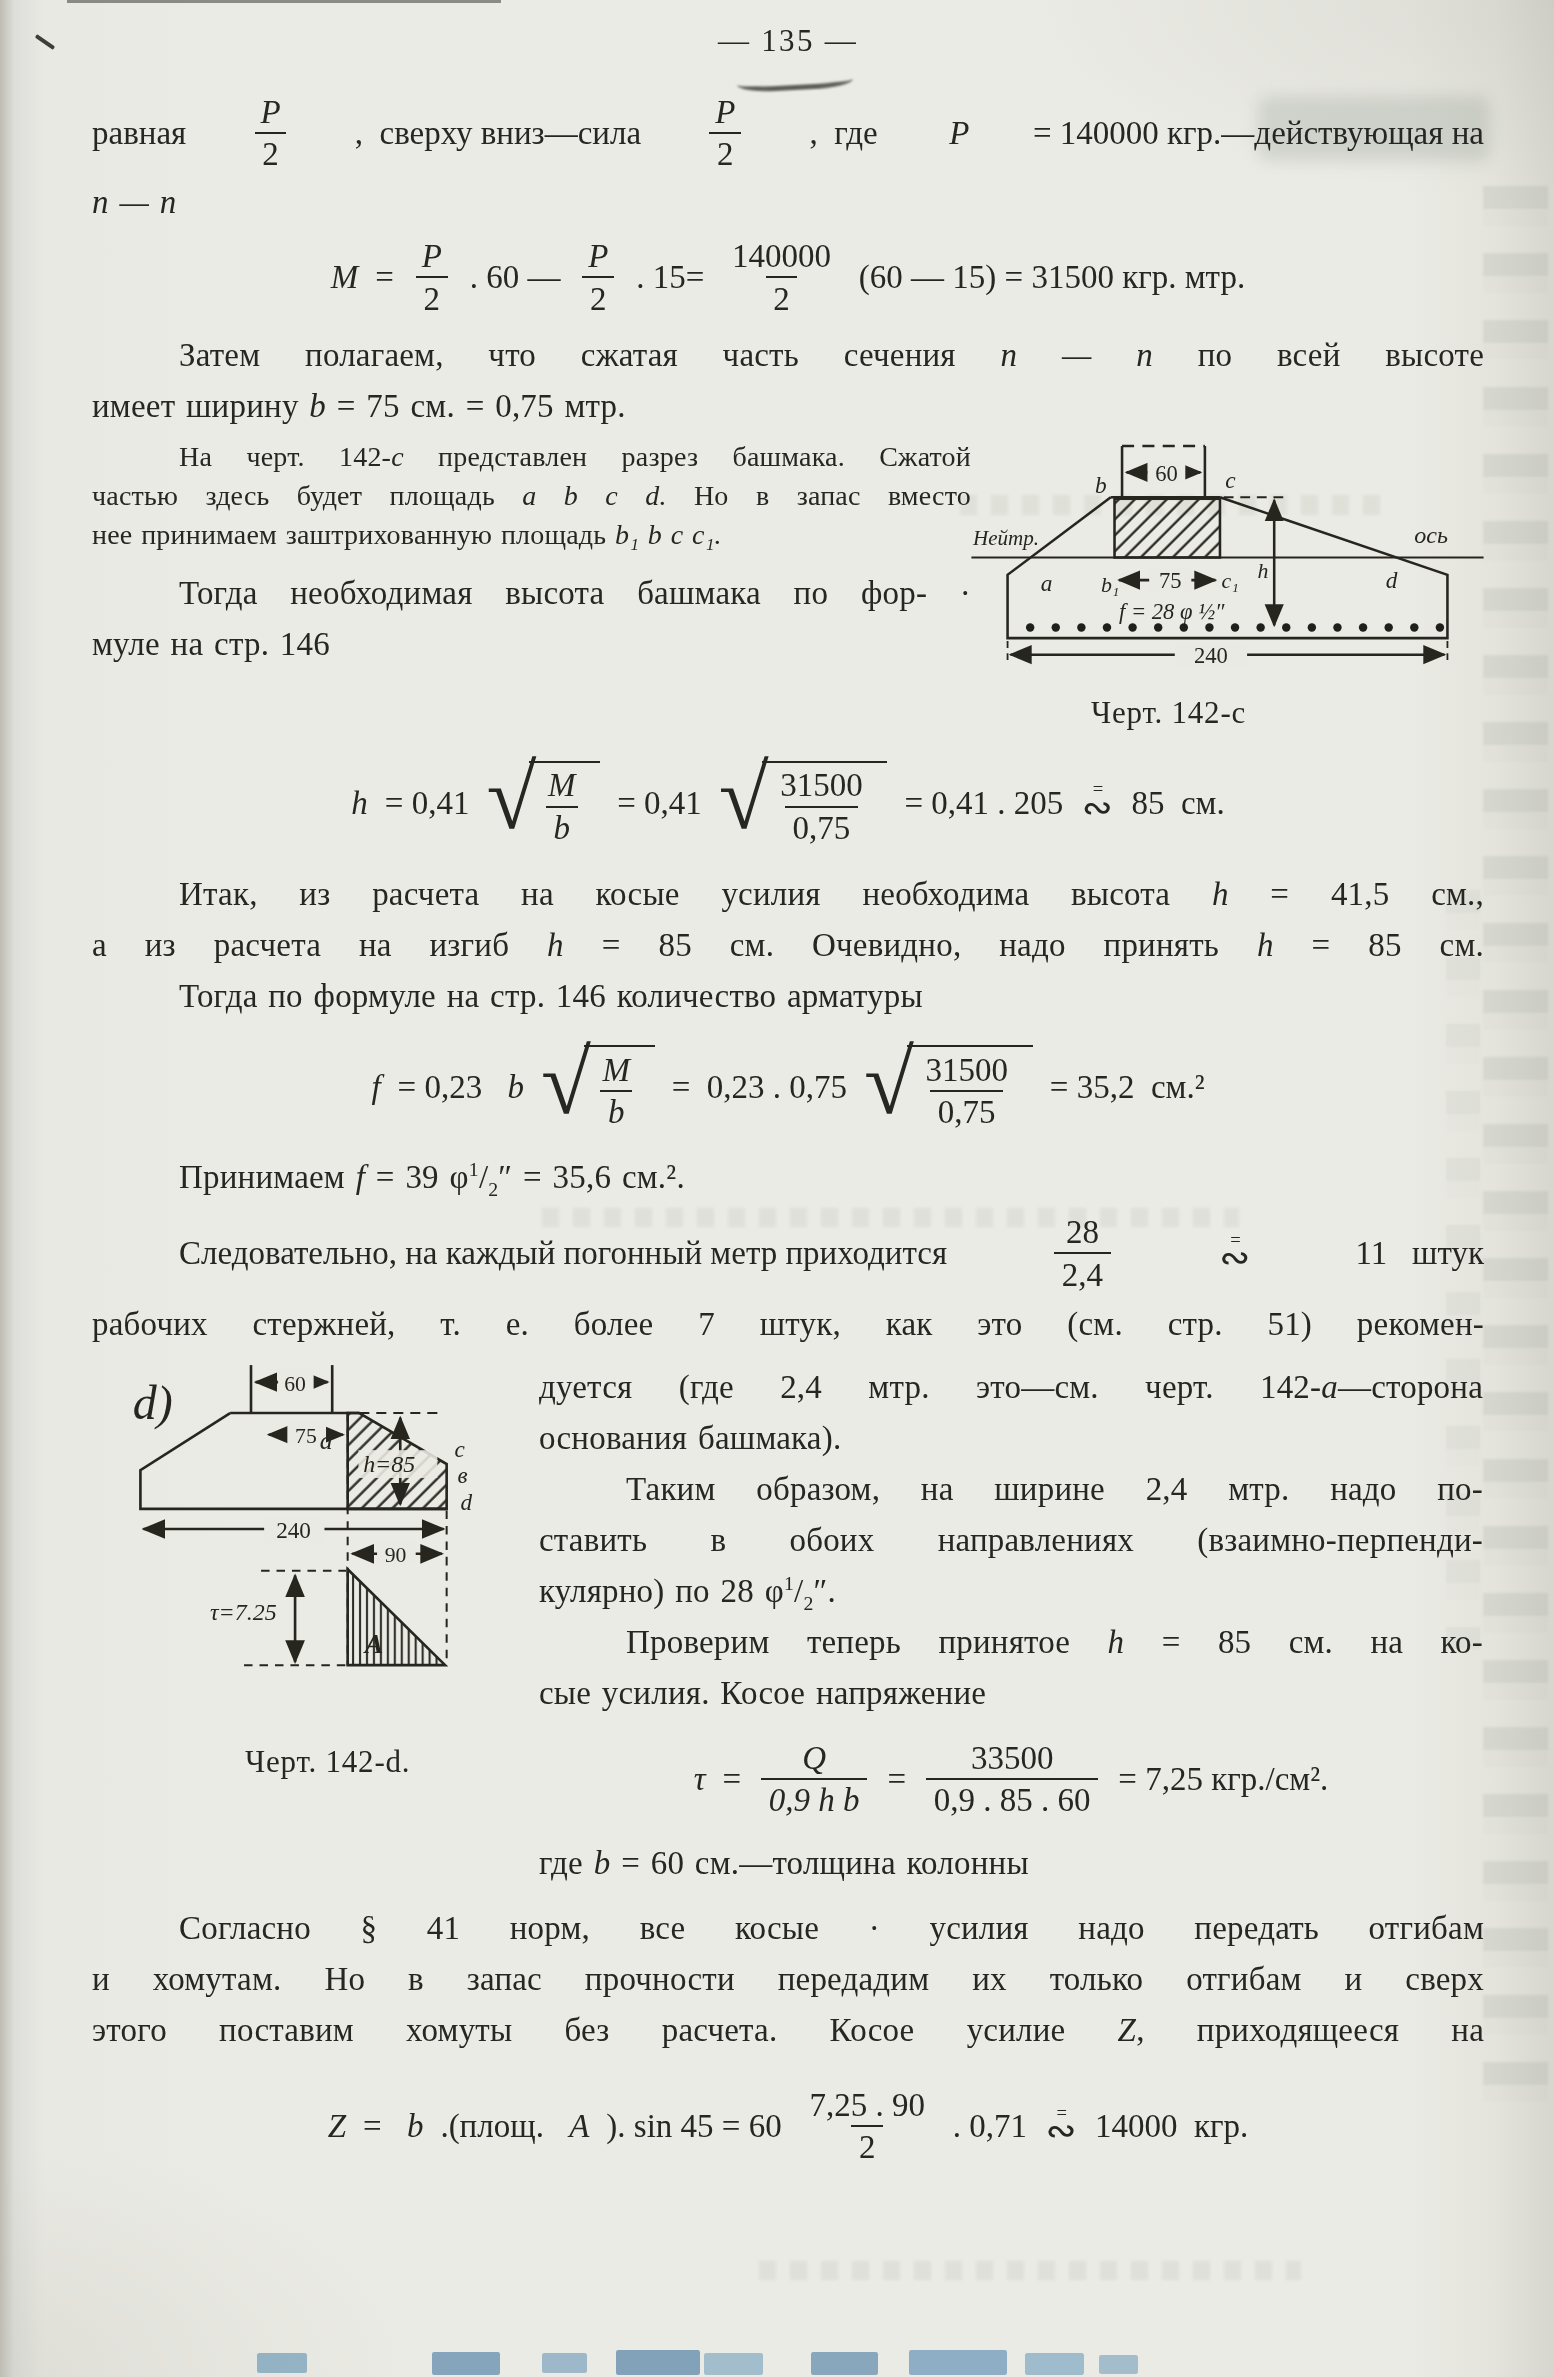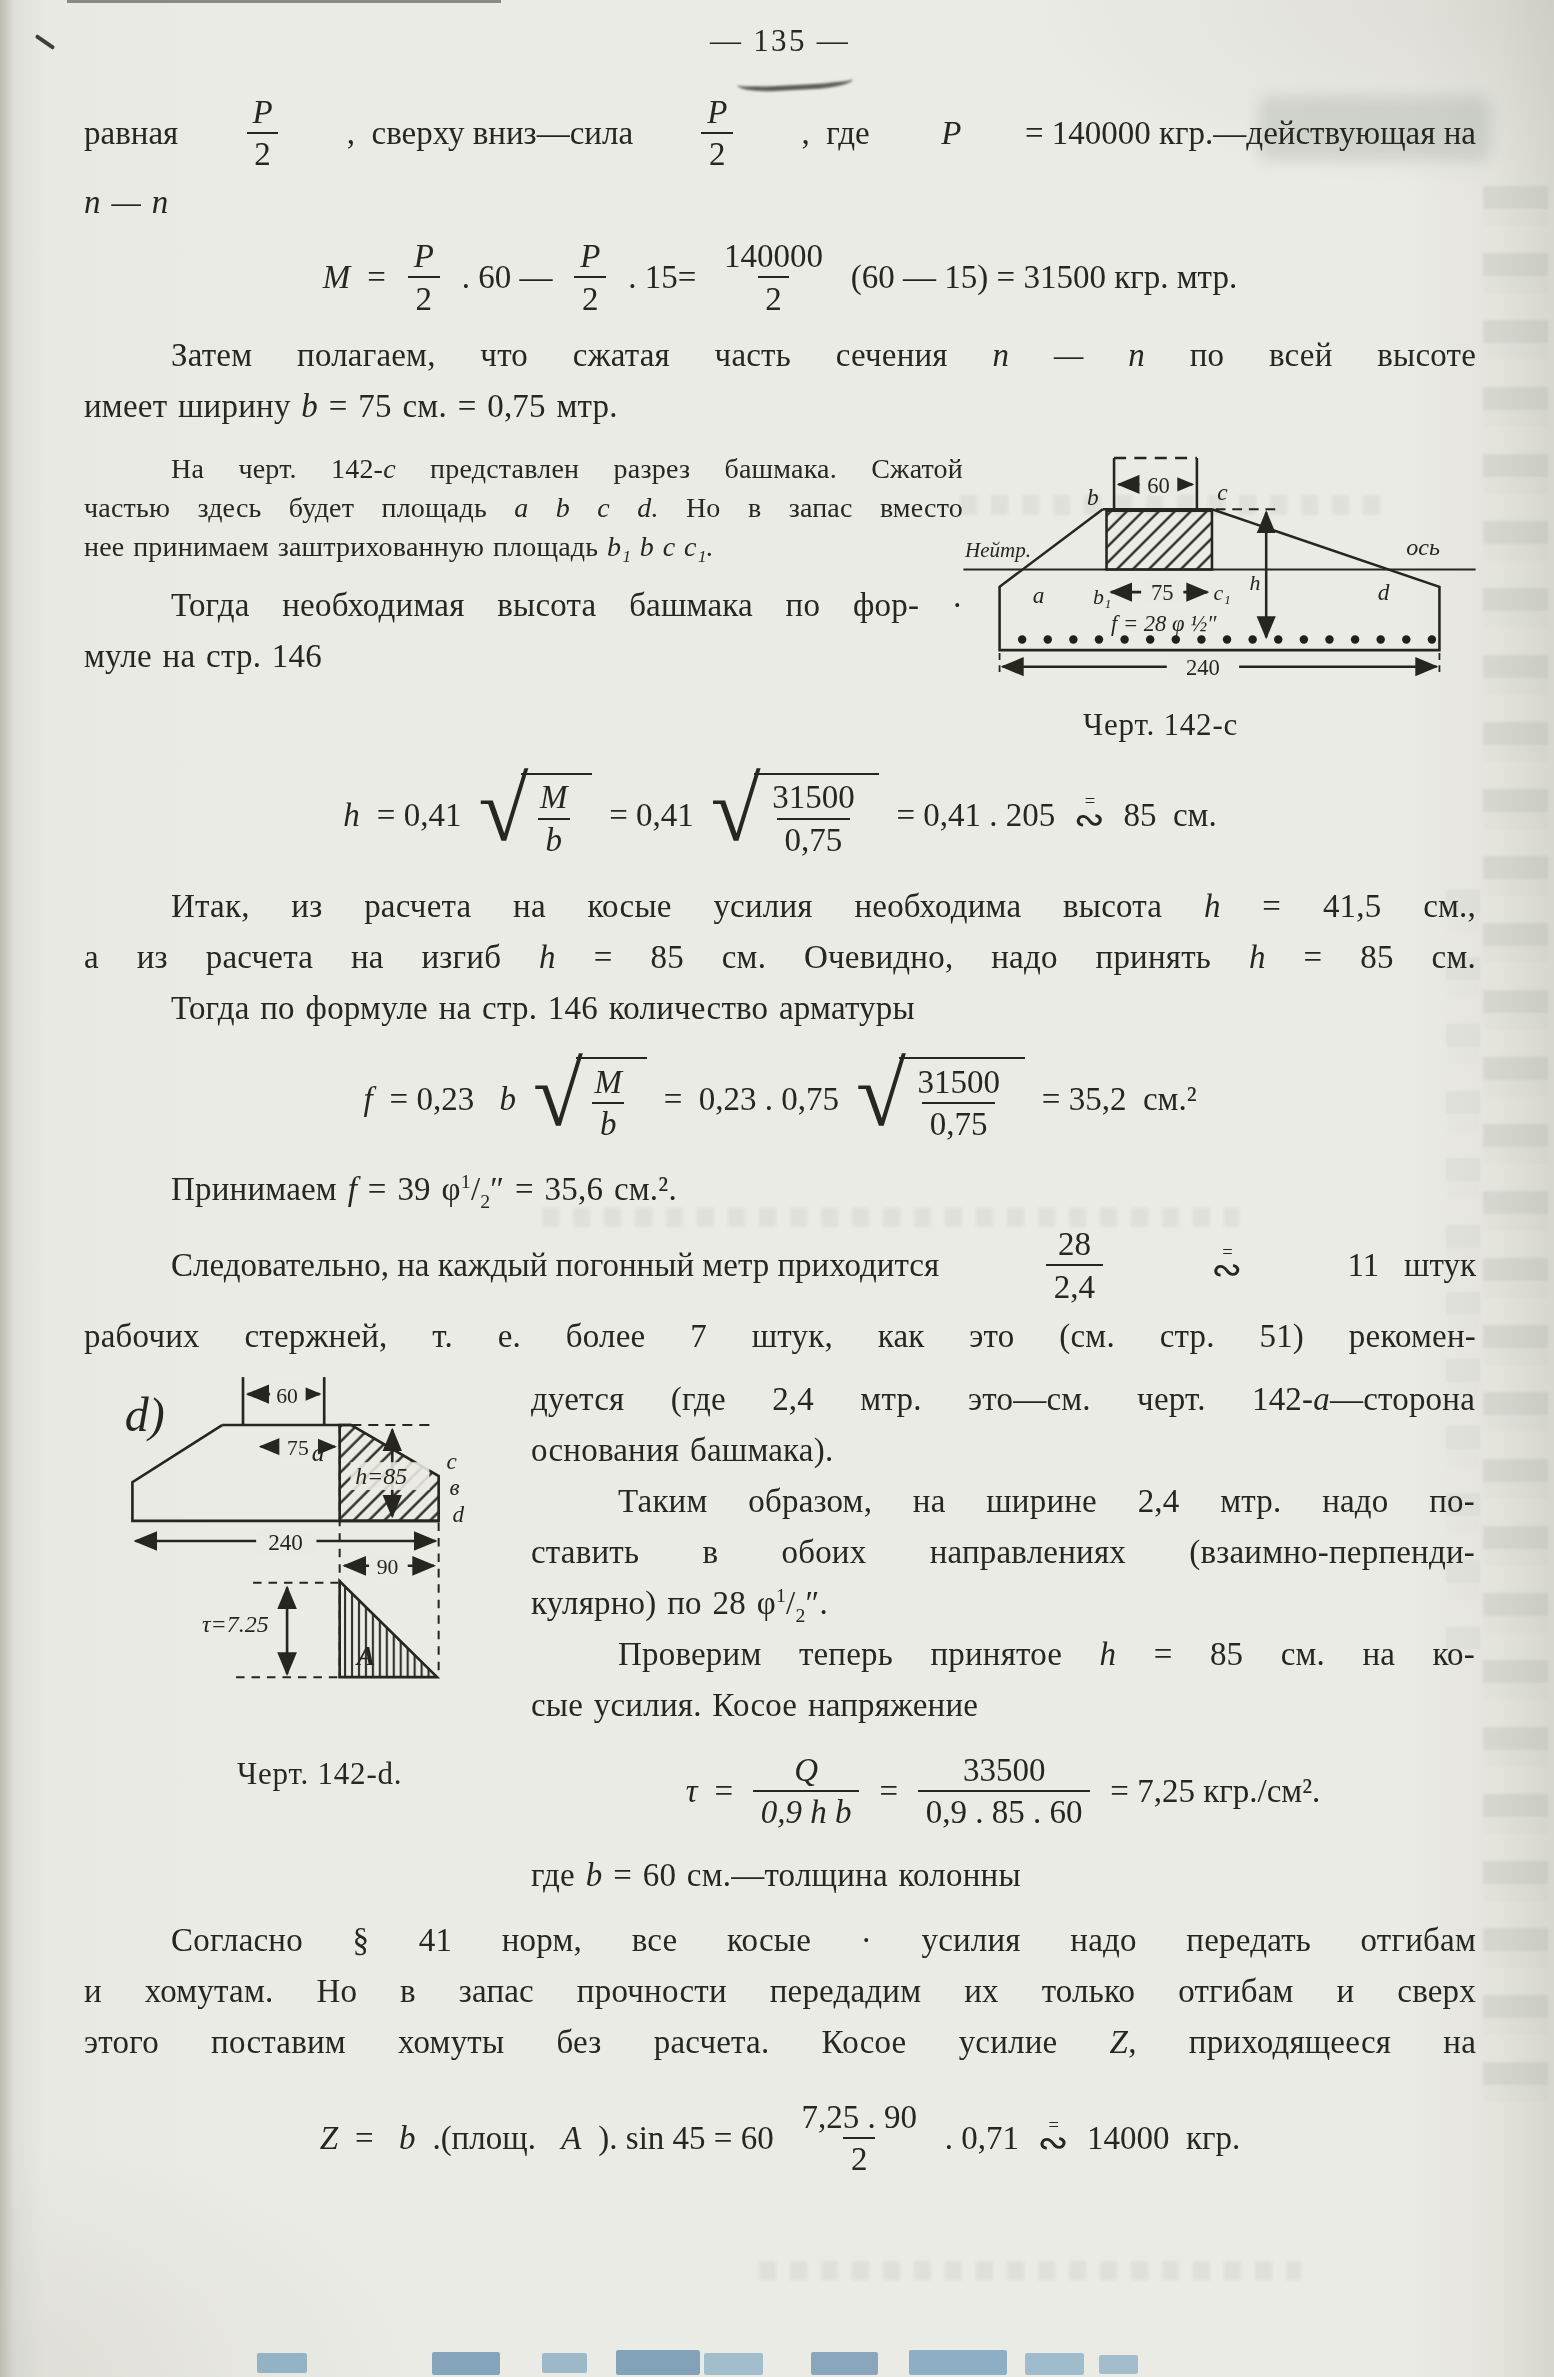--- a/index.html
+++ b/index.html
@@ -4,21 +4,21 @@
 <style>
   html,body{margin:0;padding:0;background:#9a9a92;}
   .page{
     position:relative; width:1555px; height:2377px; overflow:hidden;
     font-family:"Liberation Serif","DejaVu Serif",serif; color:#262622;
     background:
       radial-gradient(852px 325px at 100% 0%, rgba(185,185,176,0.30), transparent 62%),
       radial-gradient(697px 387px at 0% 100%, rgba(190,190,180,0.25), transparent 60%),
       linear-gradient(90deg,#bdbdb4 0,#dededa 14px,#e9e9e3 43px,#ebebe5 232px,#ebebe5 1409px,#e4e4dd 1494px,#d6d6ce 1555px);
   }
-  .content{position:absolute; left:84px; top:23px; width:1392px;}
+  .content{position:absolute; left:92px; top:23px; width:1392px;}
   .pgnum{text-align:center; font-size:31px; letter-spacing:2.3px; margin-bottom:31px;}
   .tline{font-size:33px; line-height:51px; text-align:justify; text-align-last:justify; word-spacing:2.3px; letter-spacing:0.2px;}
   .tline.last{text-align-last:left;}
   .tline.ind{text-indent:87px;}
   .it{font-style:italic;}
   sup{font-size:.6em; vertical-align:super; line-height:0;}
   sub{font-size:.6em; vertical-align:sub; line-height:0;}
   .small .tline{font-size:28px; line-height:39px; word-spacing:1.5px;}
   .para{margin:0;}
   
@@ -29,21 +29,21 @@
   .frac{display:inline-flex; flex-direction:column; align-items:center; margin:0 3.1px;}
   .frac .num{display:block; padding:0 7.7px 1.5px; line-height:1.12; font-size:33px;}
   .frac .den{display:block; border-top:2.7px solid #26261f; padding:2.3px 7.7px 0; line-height:1.12; font-size:33px;}
   .sqrt{display:inline-flex; align-items:flex-start;}
   .rad{font-size:91px; line-height:77px; margin-right:-7px; font-weight:400;}
   .sqrt .sq{border-top:2.7px solid #26261f; padding:4.6px 14px 0 7.7px; margin-top:1.5px;}
   .approx{display:inline-flex; flex-direction:column; align-items:center; margin:0 1.5px;}
   .ap1{font-size:18.6px; line-height:9.3px; letter-spacing:-1.5px;}
   .ap2{font-size:37px; line-height:28px;}
   
-  .row-c{display:flex; margin-top:17px;}
+  .row-c{display:flex; margin-top:5px;}
   .col-c-left{width:879px;}
   .col-c-right{width:513px;}
   .row-d{display:flex; margin-top:12.4px;}
   .col-d-left{width:447px;}
   .col-d-right{width:944px;}
   .figcap{font-size:31px; letter-spacing:0.8px;}
   .capc{margin:18.6px 0 0 120px;}
   .capd{margin:12.4px 0 0 153px;}
   
   svg text{font-family:"Liberation Serif","DejaVu Serif",serif; fill:#26261f;}

